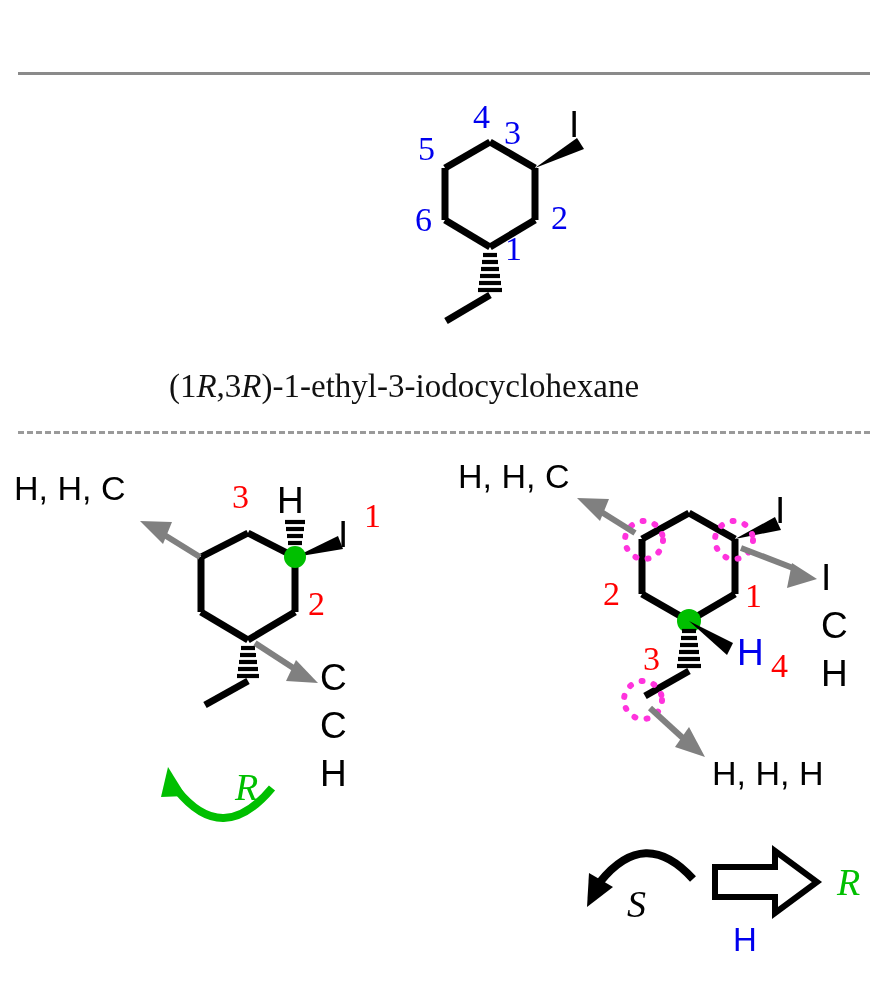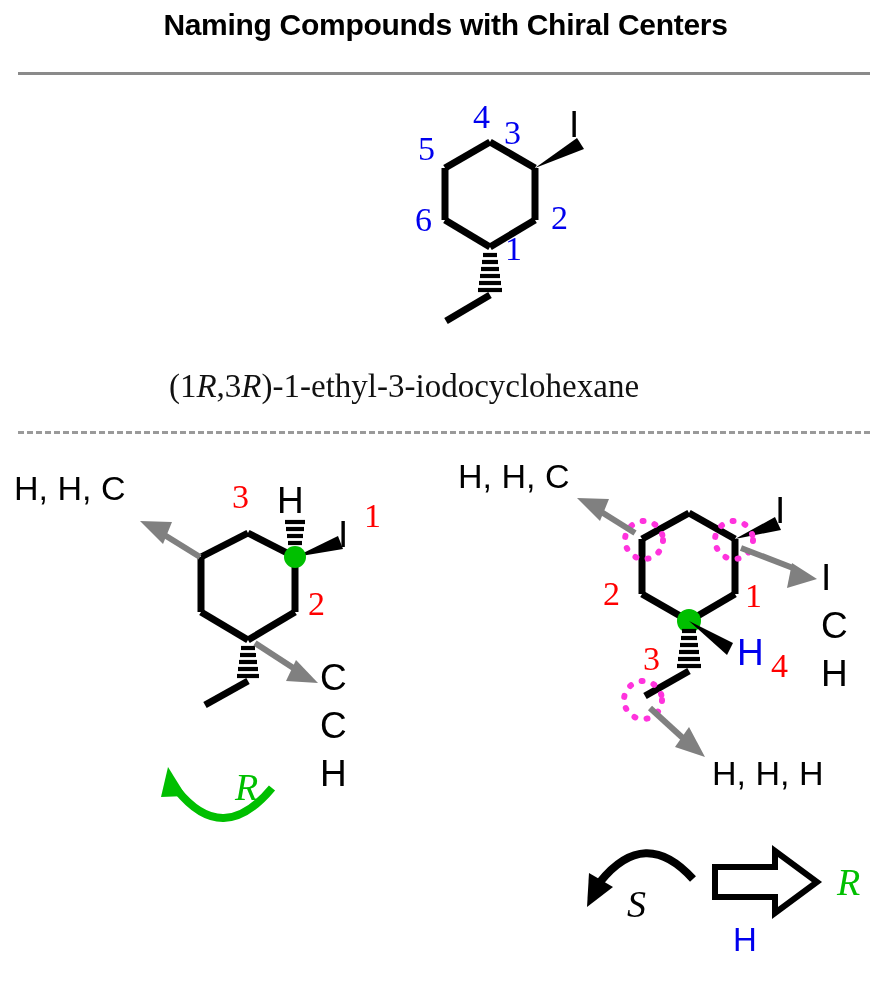--- a/index.html
+++ b/index.html
@@ -133,21 +133,20 @@
     font-family: "Liberation Sans", sans-serif;
     font-size: 33px;
     fill: #0000ee;
   }
 </style>
 </head>
 <body>
 
 <div id="page-root">
 
-  <div class="title">Naming Compounds with Chiral Centers</div>
   <div class="rule-solid"></div>
 
   <svg id="svg-top" class="canvas" viewBox="0 0 891 265">
 
     <g>
       <path class="bond" d="M 490 47 L 535 73"></path>
       <path class="bond" d="M 535 73 L 535 125"></path>
       <path class="bond" d="M 535 125 L 490 152"></path>
       <path class="bond" d="M 490 152 L 445 125"></path>
       <path class="bond" d="M 445 125 L 445 73"></path>

